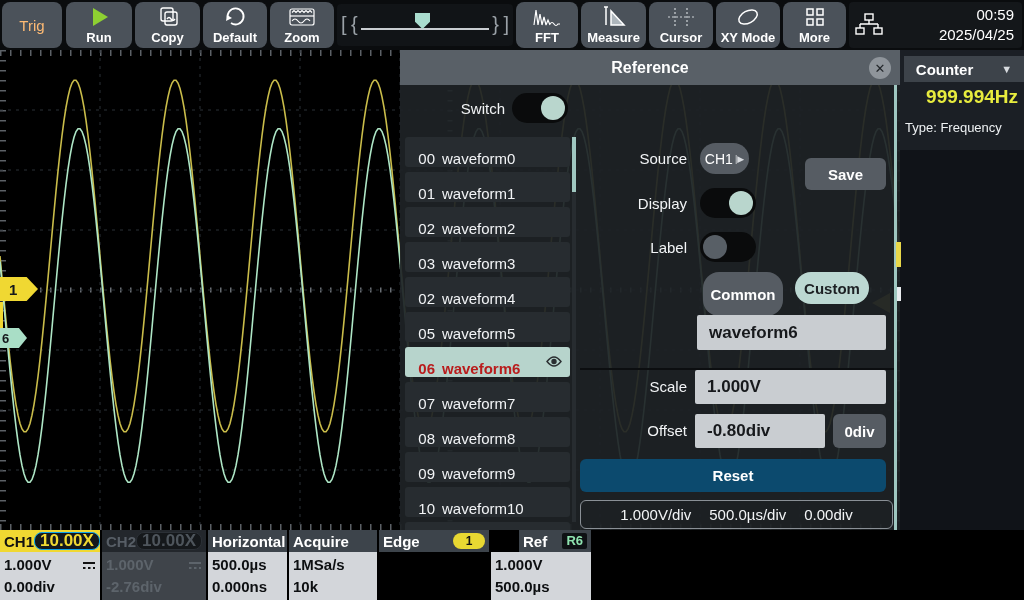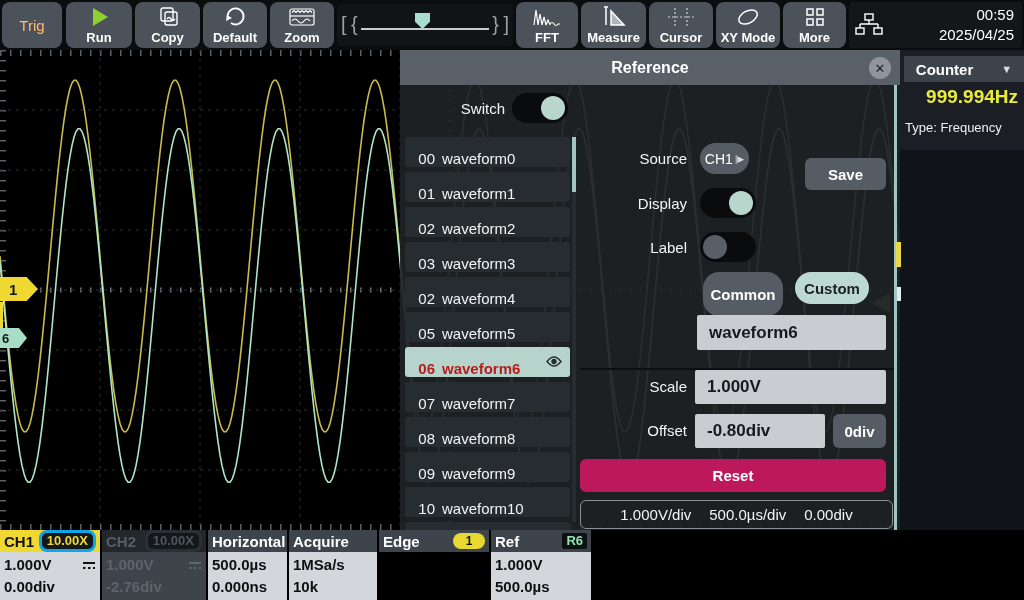--- a/index.html
+++ b/index.html
@@ -103,49 +103,49 @@
                 background:#bcd8d2; color:#1c2023; }
   .field { position:absolute; background:#c9cdd1; color:#17191c; font-weight:bold; font-size:17px;
            display:flex; align-items:center; padding-left:12px; border-radius:2px; cursor:text; }
   #name-field { left:297px; top:265px; width:189px; height:35px; }
   #divider { position:absolute; left:180px; top:318px; width:317px; height:2px; background:#0c0e10; }
   #scale-lbl { left:180px; top:328px; width:107px; }
   #scale-field { left:295px; top:320px; width:191px; height:34px; }
   #offset-lbl { left:180px; top:372px; width:107px; }
   #offset-field { left:295px; top:364px; width:130px; height:34px; }
   #zero-btn { left:433px; top:364px; width:53px; height:34px; border-radius:6px; font-size:15px; }
-  #reset-btn { left:180px; top:409px; width:306px; height:33px; border-radius:6px; background:#be185d; }
+  #reset-btn { left:180px; top:409px; width:306px; height:33px; border-radius:6px; background:#0c4a6e; }
   #dlg-status { position:absolute; left:180px; top:450px; width:313px; height:29px; border:1px solid #8a9096;
                 border-radius:6px; display:flex; align-items:center; justify-content:center; gap:18px;
                 color:#f2f4f6; font-size:15px; }
 
   
   #bottombar { left:0; top:530px; width:1024px; height:70px; background:#000; }
   .blk { position:absolute; top:0; }
   .blk .hd { height:22px; display:flex; align-items:center; padding:0 4px; font-size:15px; font-weight:bold; }
   .blk .bd { height:48px; padding:2px 4px 0 4px; font-size:15px; font-weight:bold; line-height:22px; }
   .hd-dark { background:#3d444b; color:#fff; }
   .bd-light { background:#d3d6da; color:#0d0f11; }
   #blk-ch1 { left:0; width:100px; }
   #blk-ch1 .hd { background:#f0d832; color:#111; justify-content:space-between; }
-  .probe-badge { background:#15181b; color:#f0d832; font-size:13px; border-radius:8px; padding:0 5px;
-                 border:3px solid #0ea5e9; line-height:16px; }
+  .probe-badge { background:#15181b; color:#f0d832; font-size:17px; border-radius:8px; padding:0 5px;
+                 border:1px solid #0ea5e9; line-height:16px; }
   #blk-ch2 { left:102px; width:104px; }
   #blk-ch2 .hd { background:#23272c; color:#575e66; justify-content:space-between; }
   #blk-ch2 .probe-badge { color:#4e555c; border-color:#2b3036; }
   #blk-ch2 .bd { background:#3f444a; color:#5d646b; }
   .vrow { display:flex; justify-content:space-between; align-items:center; }
   #blk-horiz { left:208px; width:79px; }
   #blk-acq { left:289px; width:88px; }
   #blk-edge { left:379px; width:110px; }
   #blk-edge .hd { justify-content:space-between; }
   #edge-badge { background:#e8d832; color:#111; width:32px; height:16px; border-radius:8px;
                 font-size:12px; display:flex; align-items:center; justify-content:center; }
   #blk-ref { left:491px; width:100px; }
-  #blk-ref .hd { justify-content:space-between; }
+  #blk-ref .hd { justify-content:space-between;margin-left:28px; }
   #ref-badge { background:#0e1114; color:#8fe3b0; font-size:13px; border-radius:2px; padding:0 4px; line-height:16px; }
   #edge-cpl { display:flex; align-items:center; gap:4px; }
 
   svg { display:block; }
 </style>
 </head>
 <body>
 
 <div id="stage">
 

